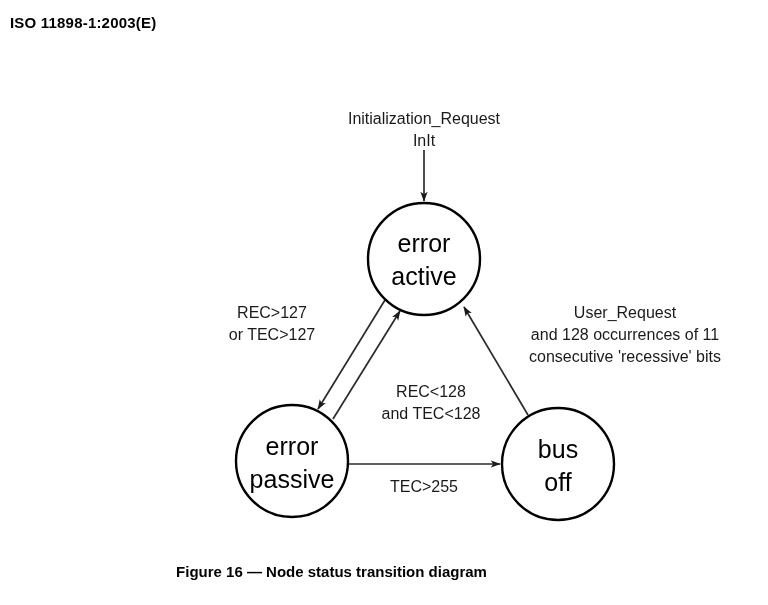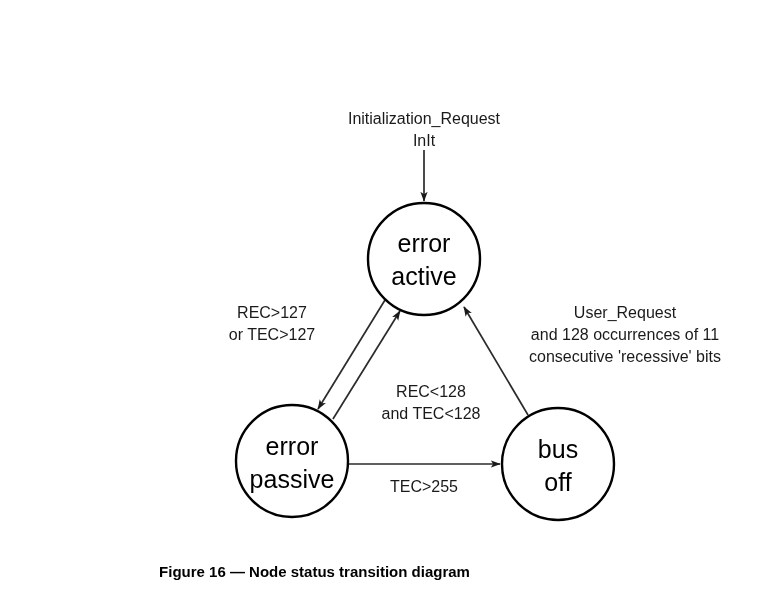--- a/index.html
+++ b/index.html
@@ -54,21 +54,21 @@
     text-anchor: middle;
     fill: #000000;
   }
   text.edge-label {
     font-size: 16px;
     text-anchor: middle;
     fill: #1a1a1a;
   }
   .fig-caption {
     position: absolute;
-    left: 0;
+    left: 17px;
     top: 563px;
     width: 629px;
     text-align: center;
     font-size: 15px;
     font-weight: bold;
     color: #000000;
   }
   circle.state {
     fill: #ffffff;
     stroke: #000000;
@@ -78,20 +78,21 @@
     stroke: #2b2b2b;
     stroke-width: 1.7;
     fill: none;
   }
 </style>
 </head>
 <body>
 
 <div id="page">
 
+  <div class="doc-header">ISO 11898-1:2003(E)</div>
 
   <div class="figure-area">
 
     <svg class="diagram" viewBox="0 0 768 605">
       <defs>
         <marker id="arrowSolid" markerWidth="12" markerHeight="12" refX="9.2" refY="4" orient="auto" markerUnits="userSpaceOnUse">
           <path d="M0,0.4 L10,4 L0,7.6 L2.4,4 Z" fill="#1a1a1a"></path>
         </marker>
       </defs>
 

